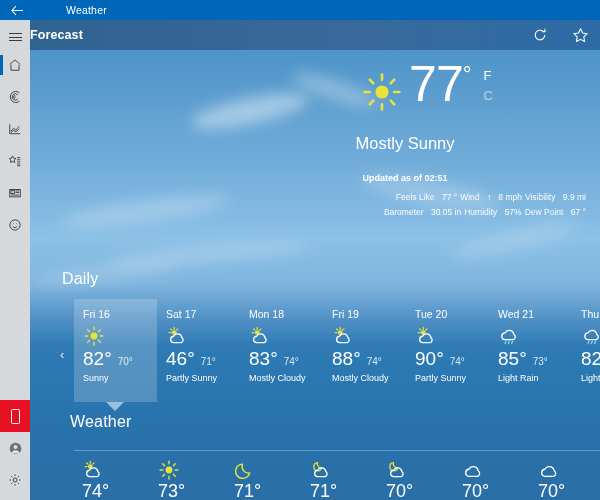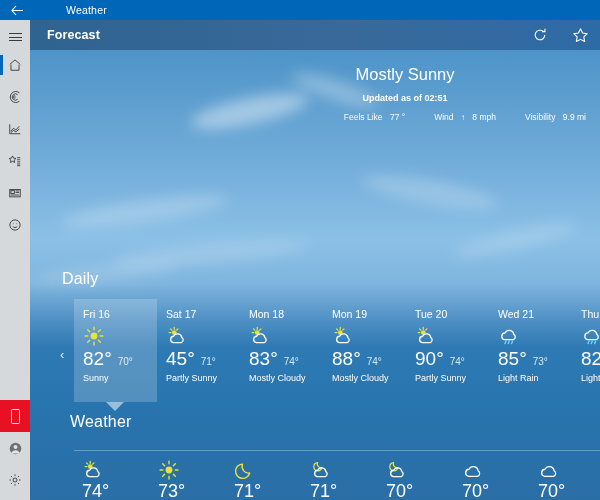--- a/index.html
+++ b/index.html
@@ -70,21 +70,21 @@
 
   
   #appheader {
     position: absolute; left: 30px; top: 20px;
     width: 570px; height: 30px;
     background: linear-gradient(to right, #2f6390 0%, #39699a 55%, #2d6ba6 100%);
     display: flex; align-items: center;
     color: #ffffff;
   }
   #appheader .fcTitle {
-    font-size: 12.5px; font-weight: bold; padding-left: 17px;
+    font-size: 12.5px; font-weight: bold; 
     letter-spacing: .1px;
   }
   #appheader .hdr-spacer { flex: 1 1 auto; }
   #appheader .hdr-icon {
     width: 40px; height: 30px;
     display: flex; align-items: center; justify-content: center;
   }
 
   
   #sky {
@@ -137,33 +137,33 @@
   }
   #current .units {
     display: flex; flex-direction: column;
     margin-left: 12px; margin-top: 6px;
     font-size: 13px; font-weight: 300; line-height: 1.55;
     text-align: left;
   }
   #current .units .u { cursor: default; }
   #current .units .u.off { color: rgba(255,255,255,.55); }
   #current .cond {
-    font-size: 16.5px; font-weight: 300; margin-top: 7px;
+    font-size: 16.5px; font-weight: 300; margin-top: 17px;
     margin-right: 44px; text-align: center;
   }
   #current .updated {
-    font-size: 9px; font-weight: bold; margin-top: 9px;
+    font-size: 9px; font-weight: bold; margin-top: 20px;
     margin-right: 44px; text-align: center;
   }
   #current .details {
     margin-top: 7px; margin-right: 6px;
     font-size: 8.5px; line-height: 1.75;
   }
   #current .drow {
-    display: flex; justify-content: flex-end; gap: 29px;
+    display: flex; justify-content: flex-end; gap: 3px;
   }
   #current .dcell { white-space: nowrap; }
   #current .dcell .lbl { opacity: .95; }
   #current .dcell .val { margin-left: 5px; }
   #current .windarrow { font-size: 8px; }
 
   
   .sect-title {
     position: absolute;
     font-size: 16px; font-weight: 300; letter-spacing: .2px;
@@ -357,40 +357,68 @@
   <div class="wisp" style="left:160px;top:48px;width:120px;height:26px;transform:rotate(-12deg);"></div>
   <div class="wisp" style="left:260px;top:30px;width:90px;height:20px;transform:rotate(18deg);opacity:.7;"></div>
   <div class="wisp" style="left:30px;top:150px;width:170px;height:22px;transform:rotate(-8deg);opacity:.55;"></div>
   <div class="wisp" style="left:330px;top:130px;width:140px;height:24px;transform:rotate(10deg);opacity:.5;"></div>
   <div class="wisp" style="left:80px;top:195px;width:200px;height:18px;transform:rotate(-5deg);opacity:.45;"></div>
   <div class="wisp" style="left:420px;top:180px;width:130px;height:20px;transform:rotate(-14deg);opacity:.4;"></div>
   <div class="wisp" style="left:0px;top:215px;width:150px;height:16px;transform:rotate(-6deg);opacity:.4;"></div>
 
   <div id="current">
 
+    <div class="bigrow">
+      <span class="bigicon">
+        <svg width="42" height="42" viewBox="0 0 42 42" fill="none" stroke="#e8e23a" stroke-width="2.6" stroke-linecap="round">
+          <circle cx="21" cy="21" r="6.6" fill="#e8e23a" stroke="none"></circle>
+          <path d="M21 3.6v5.2M21 33.2v5.2M3.6 21h5.2M33.2 21h5.2M8.7 8.7l3.7 3.7M29.6 29.6l3.7 3.7M33.3 8.7l-3.7 3.7M12.4 29.6l-3.7 3.7"></path>
+        </svg>
+      </span>
+      <span class="temp">77</span>
+      <span class="deg">°</span>
+      <span class="units">
+        <span class="u">F</span>
+        <span class="u off">C</span>
+      </span>
+    </div>
 
     <div class="cond">Mostly Sunny</div>
     <div class="updated">Updated as of 02:51</div>
 
     <div class="details">
       <div class="drow">
         <span class="dcell">
           <span class="lbl">Feels Like</span>
           <span class="val">77 °</span>
         </span>
         <span class="dcell">
           <span class="lbl">Wind</span>
           <span class="val windarrow">↑</span>
           <span class="val">8 mph</span>
         </span>
         <span class="dcell">
           <span class="lbl">Visibility</span>
           <span class="val">9.9 mi</span>
         </span>
       </div>
+      <div class="drow">
+        <span class="dcell">
+          <span class="lbl">Barometer</span>
+          <span class="val">30.05 in</span>
+        </span>
+        <span class="dcell">
+          <span class="lbl">Humidity</span>
+          <span class="val">57%</span>
+        </span>
+        <span class="dcell">
+          <span class="lbl">Dew Point</span>
+          <span class="val">67 °</span>
+        </span>
+      </div>
     </div>
   </div>
 
   <div class="sect-title" id="dailyTitle">Daily</div>
 
   <div id="daily">
     <div class="arrow-l">‹</div>
     <div class="track" id="dailyTrack">
         <div class="dcard selected">
           <div class="caret"></div>
@@ -408,42 +436,42 @@
         <div class="dcard">
           <div class="day">Sat 17</div>
           <div class="ic"><svg width="22" height="22" viewBox="0 0 32 32" fill="none" stroke-linecap="round">
         <g stroke="#e8e23a" stroke-width="1.9">
           <circle cx="12" cy="11" r="3.4" fill="#e8e23a" stroke="none"></circle>
           <path d="M12 3.6v2.6M4.6 11h2.6M6.6 5.6l1.9 1.9M17.4 5.6l-1.9 1.9"></path>
         </g>
         <path d="M10.5 25.5a4.6 4.6 0 0 1 .5-9.1 6.4 6.4 0 0 1 12.1 2 4 4 0 0 1-.8 7.1z" fill="none" stroke="#ffffff" stroke-width="1.9" stroke-linejoin="round"></path>
       </svg></div>
           <div class="temps">
-            <span class="hi">45°</span>
+            <span class="hi">46°</span>
             <span class="lo">71°</span>
           </div>
           <div class="desc">Partly Sunny</div>
         </div>
         <div class="dcard">
           <div class="day">Mon 18</div>
           <div class="ic"><svg width="22" height="22" viewBox="0 0 32 32" fill="none" stroke-linecap="round">
         <g stroke="#e8e23a" stroke-width="1.9">
           <circle cx="12" cy="11" r="3.4" fill="#e8e23a" stroke="none"></circle>
           <path d="M12 3.6v2.6M4.6 11h2.6M6.6 5.6l1.9 1.9M17.4 5.6l-1.9 1.9"></path>
         </g>
         <path d="M10.5 25.5a4.6 4.6 0 0 1 .5-9.1 6.4 6.4 0 0 1 12.1 2 4 4 0 0 1-.8 7.1z" fill="none" stroke="#ffffff" stroke-width="1.9" stroke-linejoin="round"></path>
       </svg></div>
           <div class="temps">
             <span class="hi">83°</span>
             <span class="lo">74°</span>
           </div>
           <div class="desc">Mostly Cloudy</div>
         </div>
         <div class="dcard">
-          <div class="day">Mon 19</div>
+          <div class="day">Fri 19</div>
           <div class="ic"><svg width="22" height="22" viewBox="0 0 32 32" fill="none" stroke-linecap="round">
         <g stroke="#e8e23a" stroke-width="1.9">
           <circle cx="12" cy="11" r="3.4" fill="#e8e23a" stroke="none"></circle>
           <path d="M12 3.6v2.6M4.6 11h2.6M6.6 5.6l1.9 1.9M17.4 5.6l-1.9 1.9"></path>
         </g>
         <path d="M10.5 25.5a4.6 4.6 0 0 1 .5-9.1 6.4 6.4 0 0 1 12.1 2 4 4 0 0 1-.8 7.1z" fill="none" stroke="#ffffff" stroke-width="1.9" stroke-linejoin="round"></path>
       </svg></div>
           <div class="temps">
             <span class="hi">88°</span>
             <span class="lo">74°</span>

